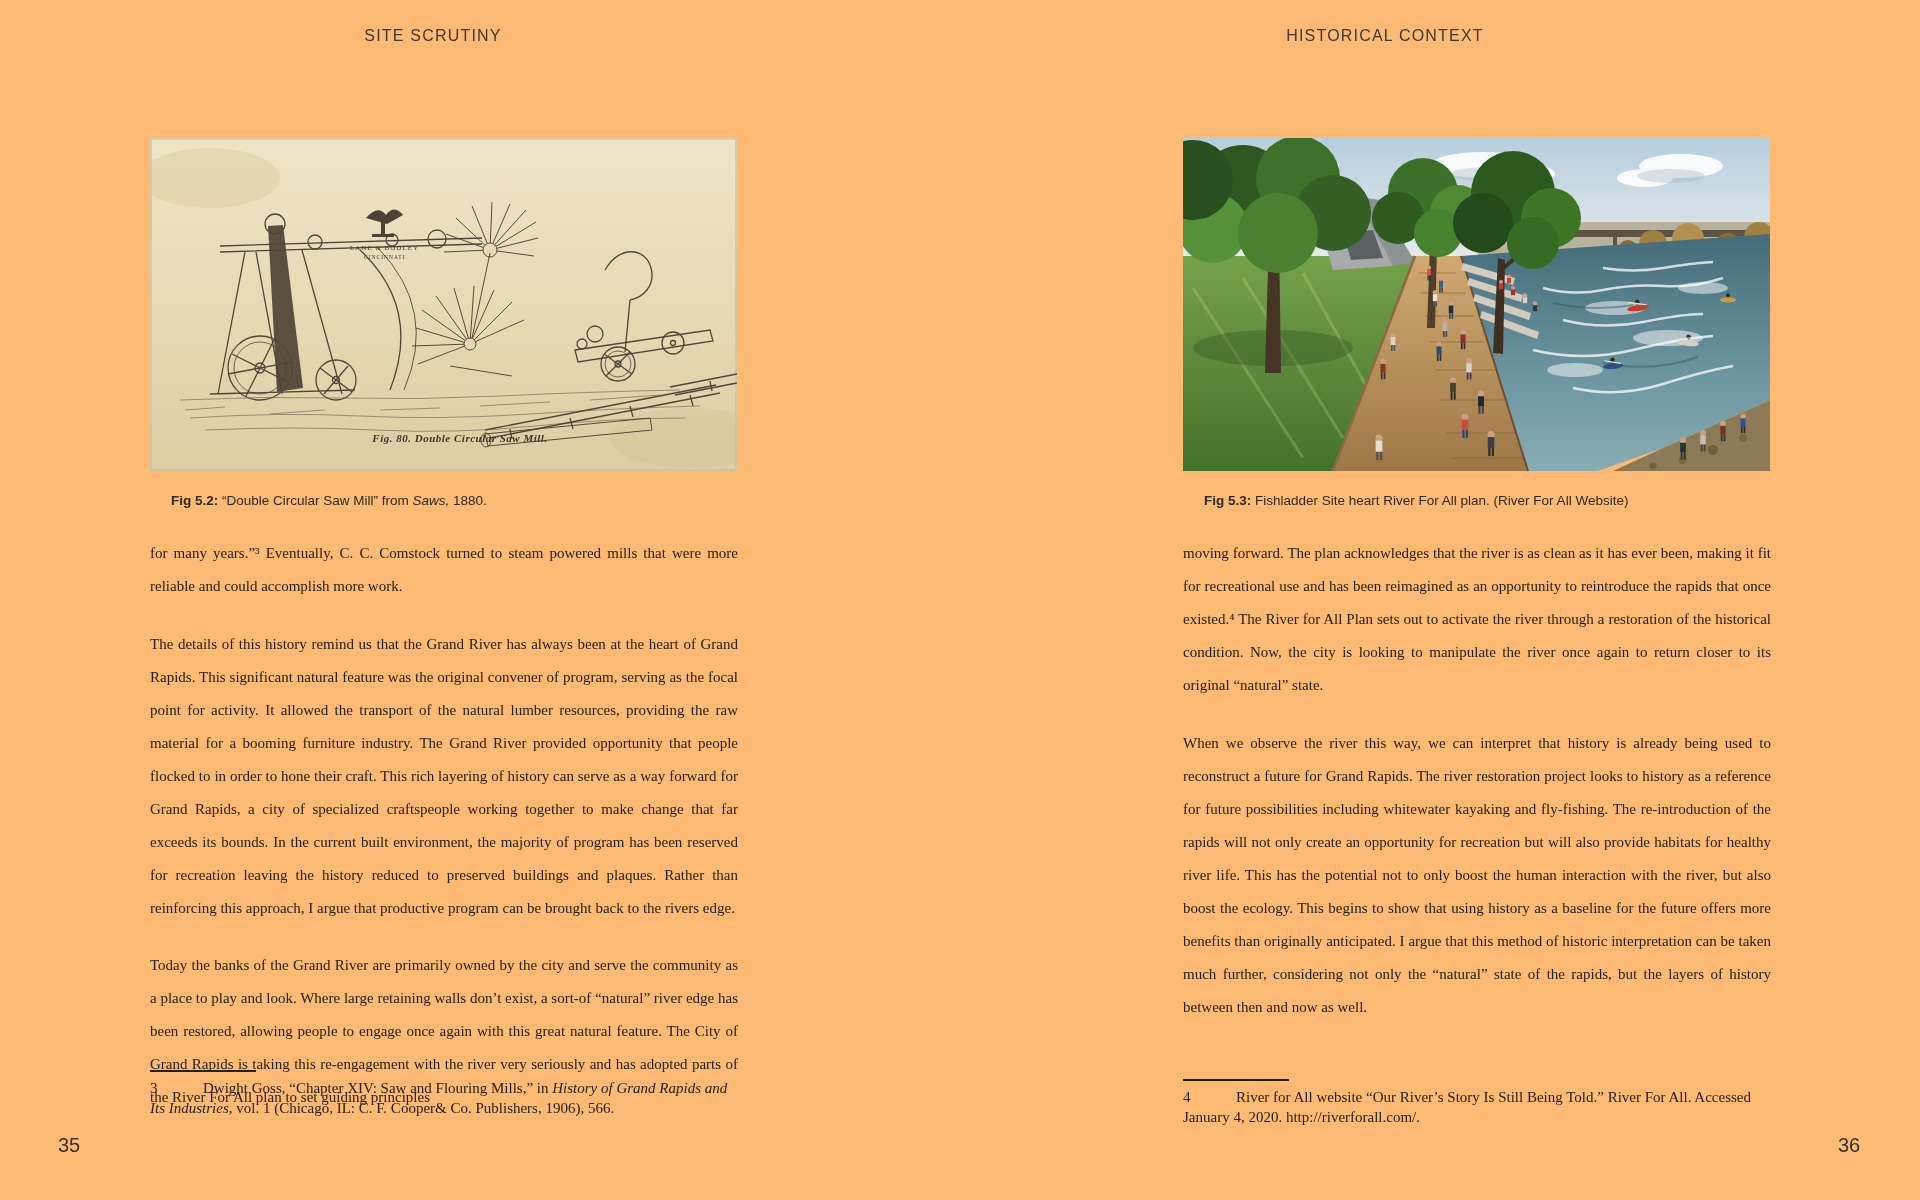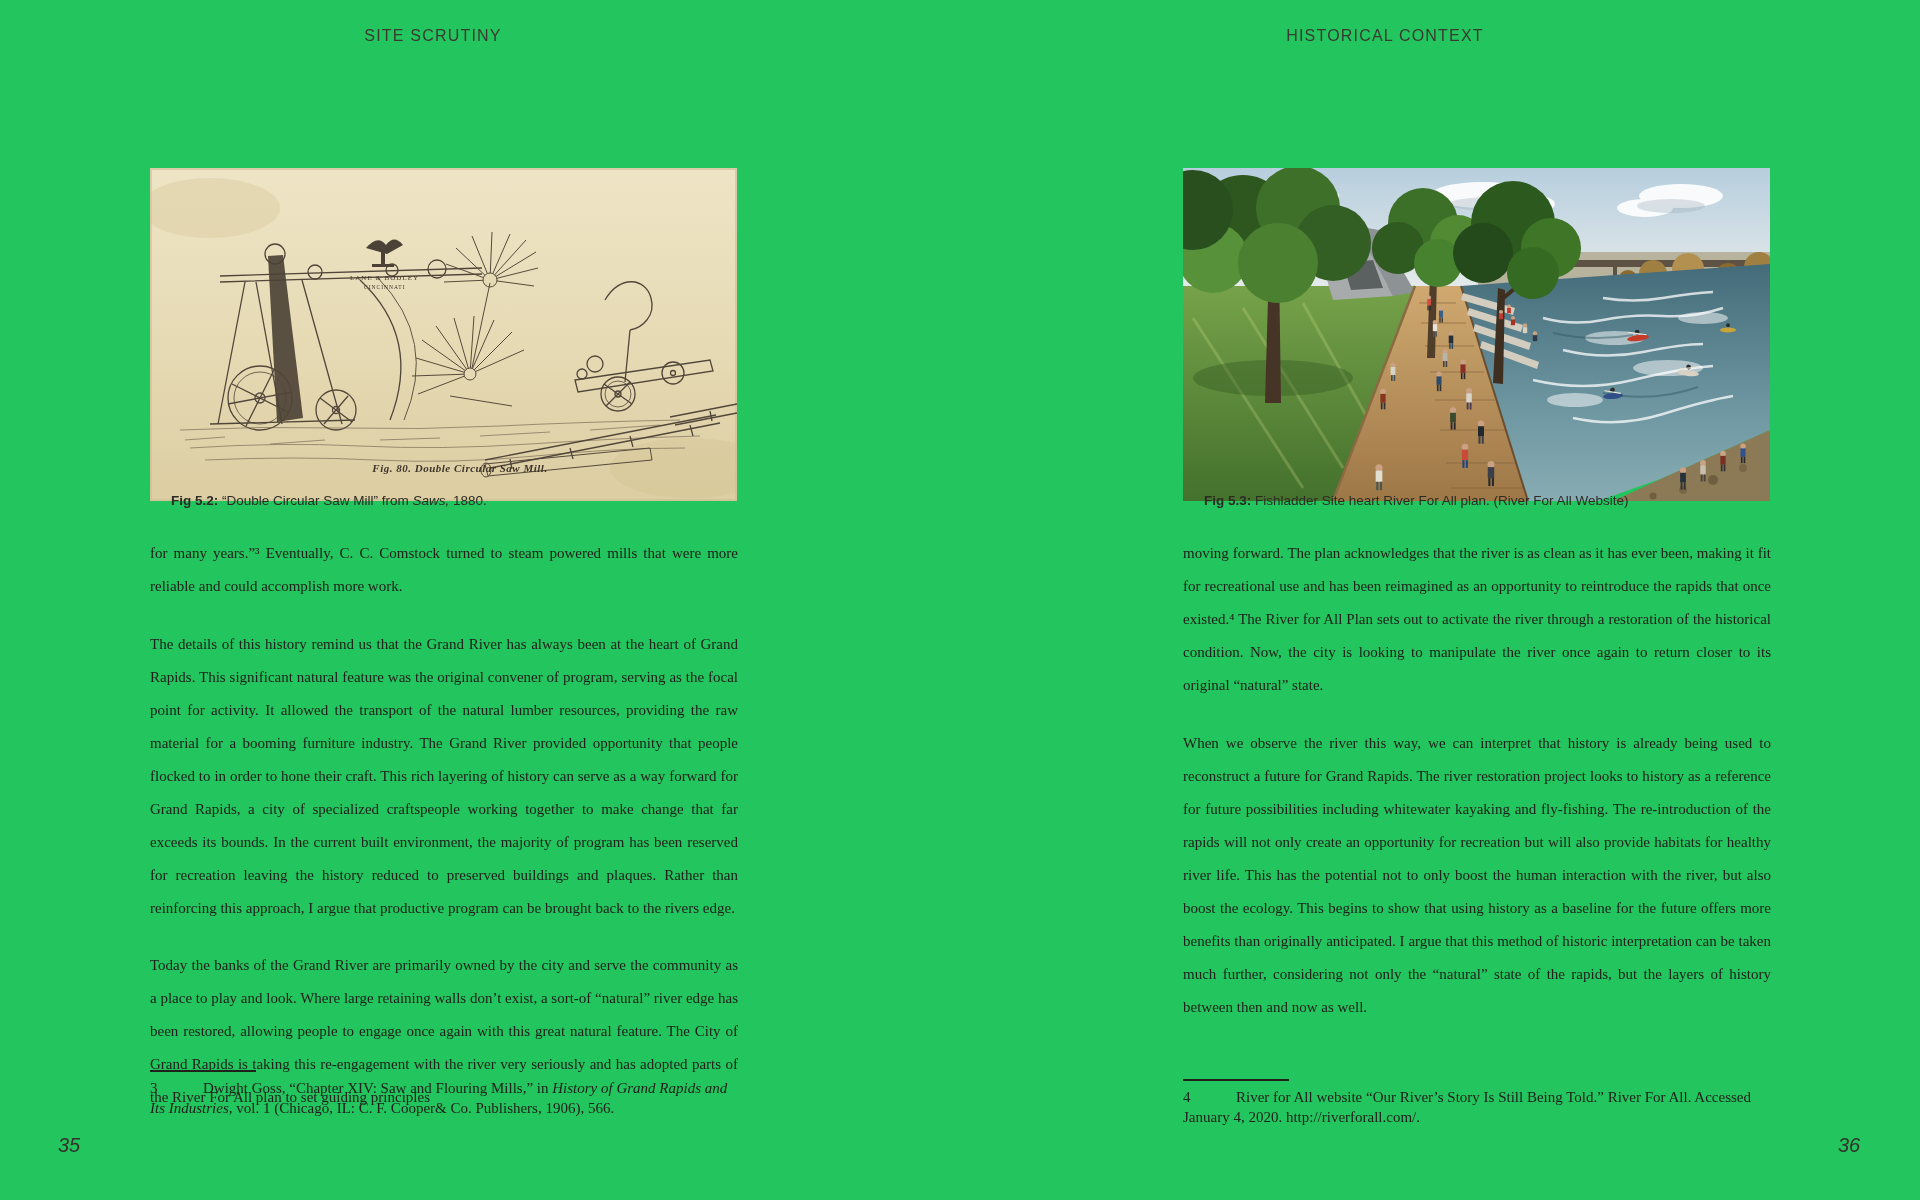--- a/index.html
+++ b/index.html
@@ -1,28 +1,28 @@
 <!DOCTYPE html>
 <html><head>
 <meta charset="utf-8">
 <style>
   html,body{margin:0;padding:0}
   .spread{
     position:relative;width:1920px;height:1200px;
-    background:#22c55e;overflow:hidden;
+    background:#fdba74;overflow:hidden;
     font-family:"Liberation Serif",serif;color:#21211c;
   }
   .running-header{
     position:absolute;top:27px;transform:translateX(-50%);
     font-family:"Liberation Sans",sans-serif;font-size:16px;
     letter-spacing:1.2px;color:#3a3a31;white-space:nowrap;
   }
   .rh-left{left:433px}
   .rh-right{left:1385px}
-  .figure{position:absolute;top:168px;width:587px;height:342px}
+  .figure{position:absolute;top:138px;width:587px;height:342px}
   .fig-left{left:150px}
   .fig-right{left:1183px}
   .figcaption{
     position:absolute;top:492px;width:587px;
     font-family:"Liberation Sans",sans-serif;font-size:13.5px;
     line-height:17px;color:#2b2b24;padding-left:21px;
   }
   .cap-left{left:150px}
   .cap-right{left:1183px}
   .figcaption .cap-b{font-weight:bold}
@@ -34,21 +34,21 @@
   .body-right{left:1183px}
   .body-col p{margin:0 0 24.6px 0}
   .footnote{position:absolute;width:588px;font-size:15px;line-height:19.5px}
   .fn-left{left:150px;top:1070px}
   .fn-right{left:1183px;top:1079px}
   .fn-rule{width:106px;border-top:2px solid #21211c;margin:0 0 7px 0}
   .fn-num{display:inline-block;width:53px}
   .italic{font-style:italic}
   .pagenum{
     position:absolute;font-family:"Liberation Sans",sans-serif;
-    font-size:20px;color:#32322b;font-style:italic;
+    font-size:20px;color:#32322b;
   }
   .pn-left{left:58px;top:1134px}
   .pn-right{left:1838px;top:1134px}
 </style>
 </head>
 <body>
 
 <div class="spread">
 
   <div class="running-header rh-left">SITE SCRUTINY</div>

